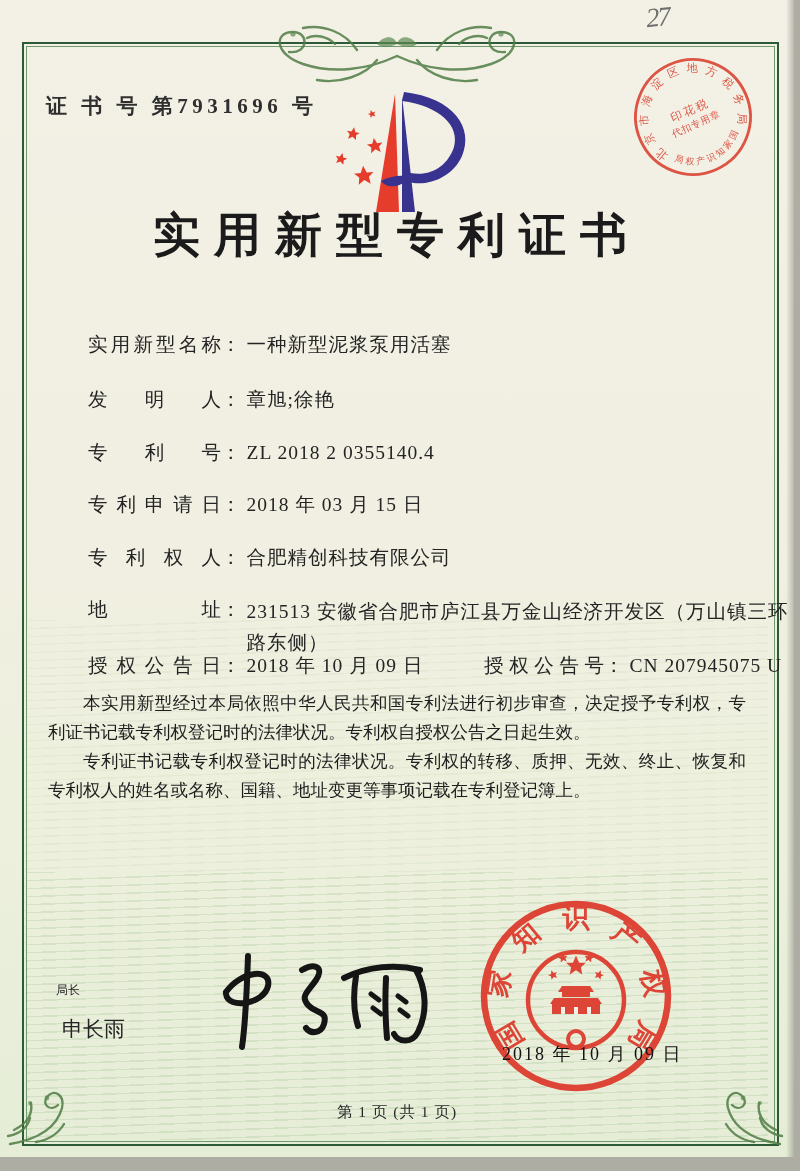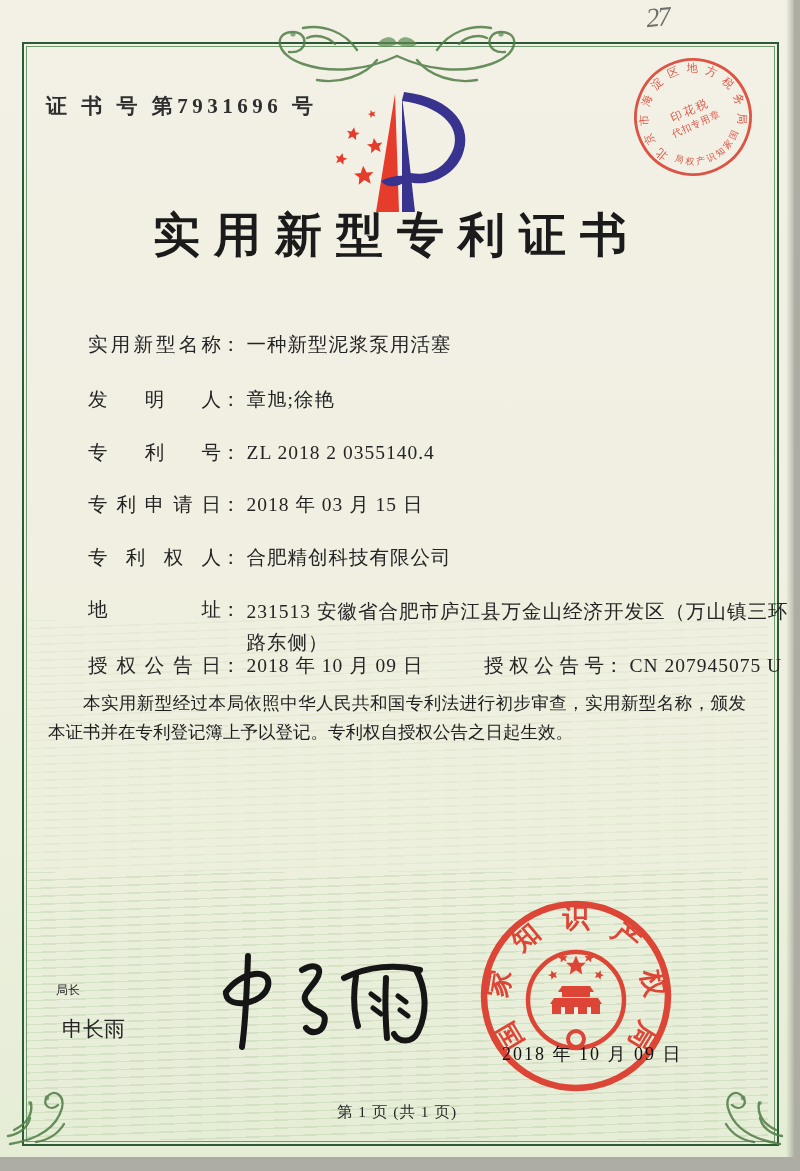--- a/index.html
+++ b/index.html
@@ -132,21 +132,22 @@
     <span class="flabel">地址</span><span class="colon">：</span><span class="fvalue">231513 安徽省合肥市庐江县万金山经济开发区（万山镇三环路东侧）</span>
   </div>
   <div class="row r7">
     <span class="flabel">授权公告日</span><span class="colon">：</span><span class="fvalue">2018 年 10 月 09 日</span>
     <span class="pair2">
       <span class="flabel2">授权公告号</span><span class="colon">：</span><span class="fvalue">CN 207945075 U</span>
     </span>
   </div>
 
   <div class="paras">
-    <p>本实用新型经过本局依照中华人民共和国专利法进行初步审查，实用新型名称，颁发本证书并在专利登记簿上予以登记。专利权自授权公告之日起生效。</p>
+    <p>本实用新型经过本局依照中华人民共和国专利法进行初步审查，决定授予专利权，专利证书记载专利权登记时的法律状况。专利权自授权公告之日起生效。</p>
+    <p>专利证书记载专利权登记时的法律状况。专利权的转移、质押、无效、终止、恢复和专利权人的姓名或名称、国籍、地址变更等事项记载在专利登记簿上。</p>
   </div>
 
   <div class="sig-role">局长</div>
   <div class="sig-name">申长雨</div>
   <svg class="signature" width="230" height="100" viewBox="0 0 230 100">
     <g stroke="#151515" fill="none" stroke-width="6" stroke-linecap="round" stroke-linejoin="round">
       <path d="M28,42 C44,20 74,18 70,36 C66,54 30,60 28,44"></path>
       <path d="M50,6 C49,35 48,70 44,97"></path>
       <path d="M104,20 C118,12 126,18 118,30 C110,42 102,46 110,55 C118,64 130,60 126,74 C123,84 112,84 108,78"></path>
       <path d="M146,28 C170,16 198,14 222,20"></path>

